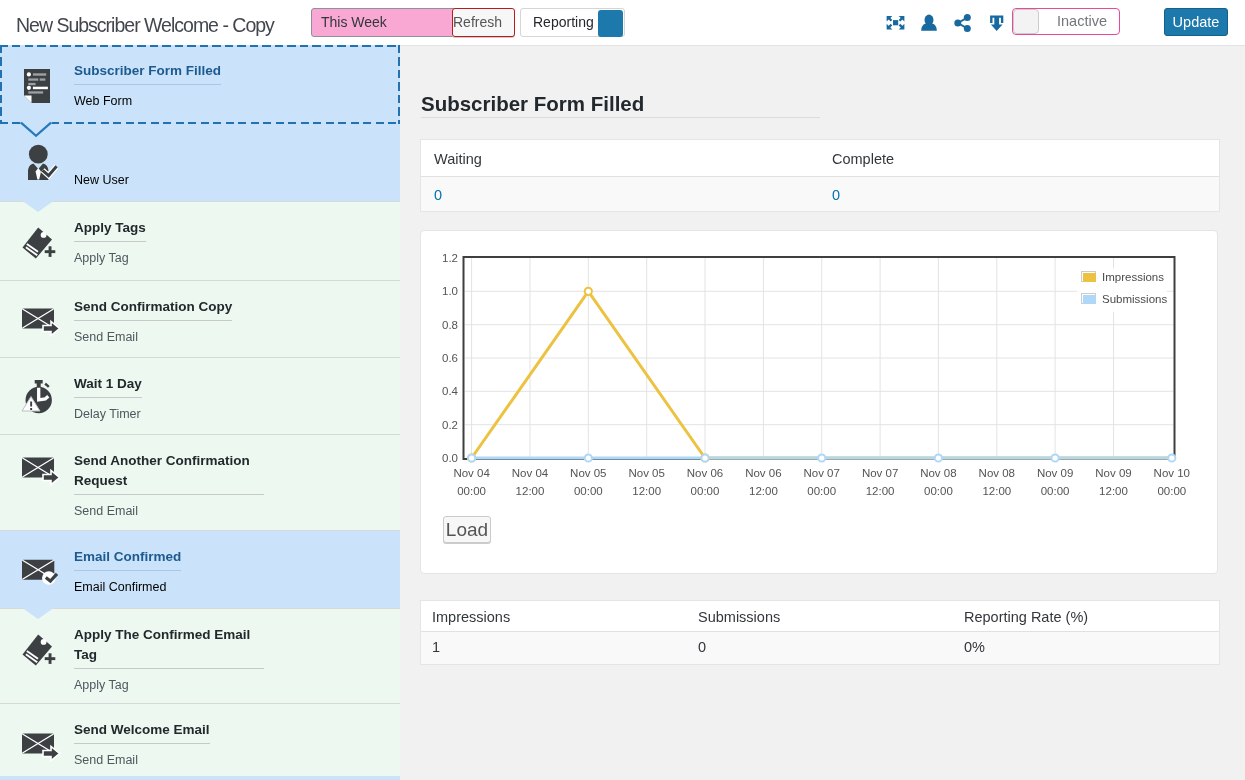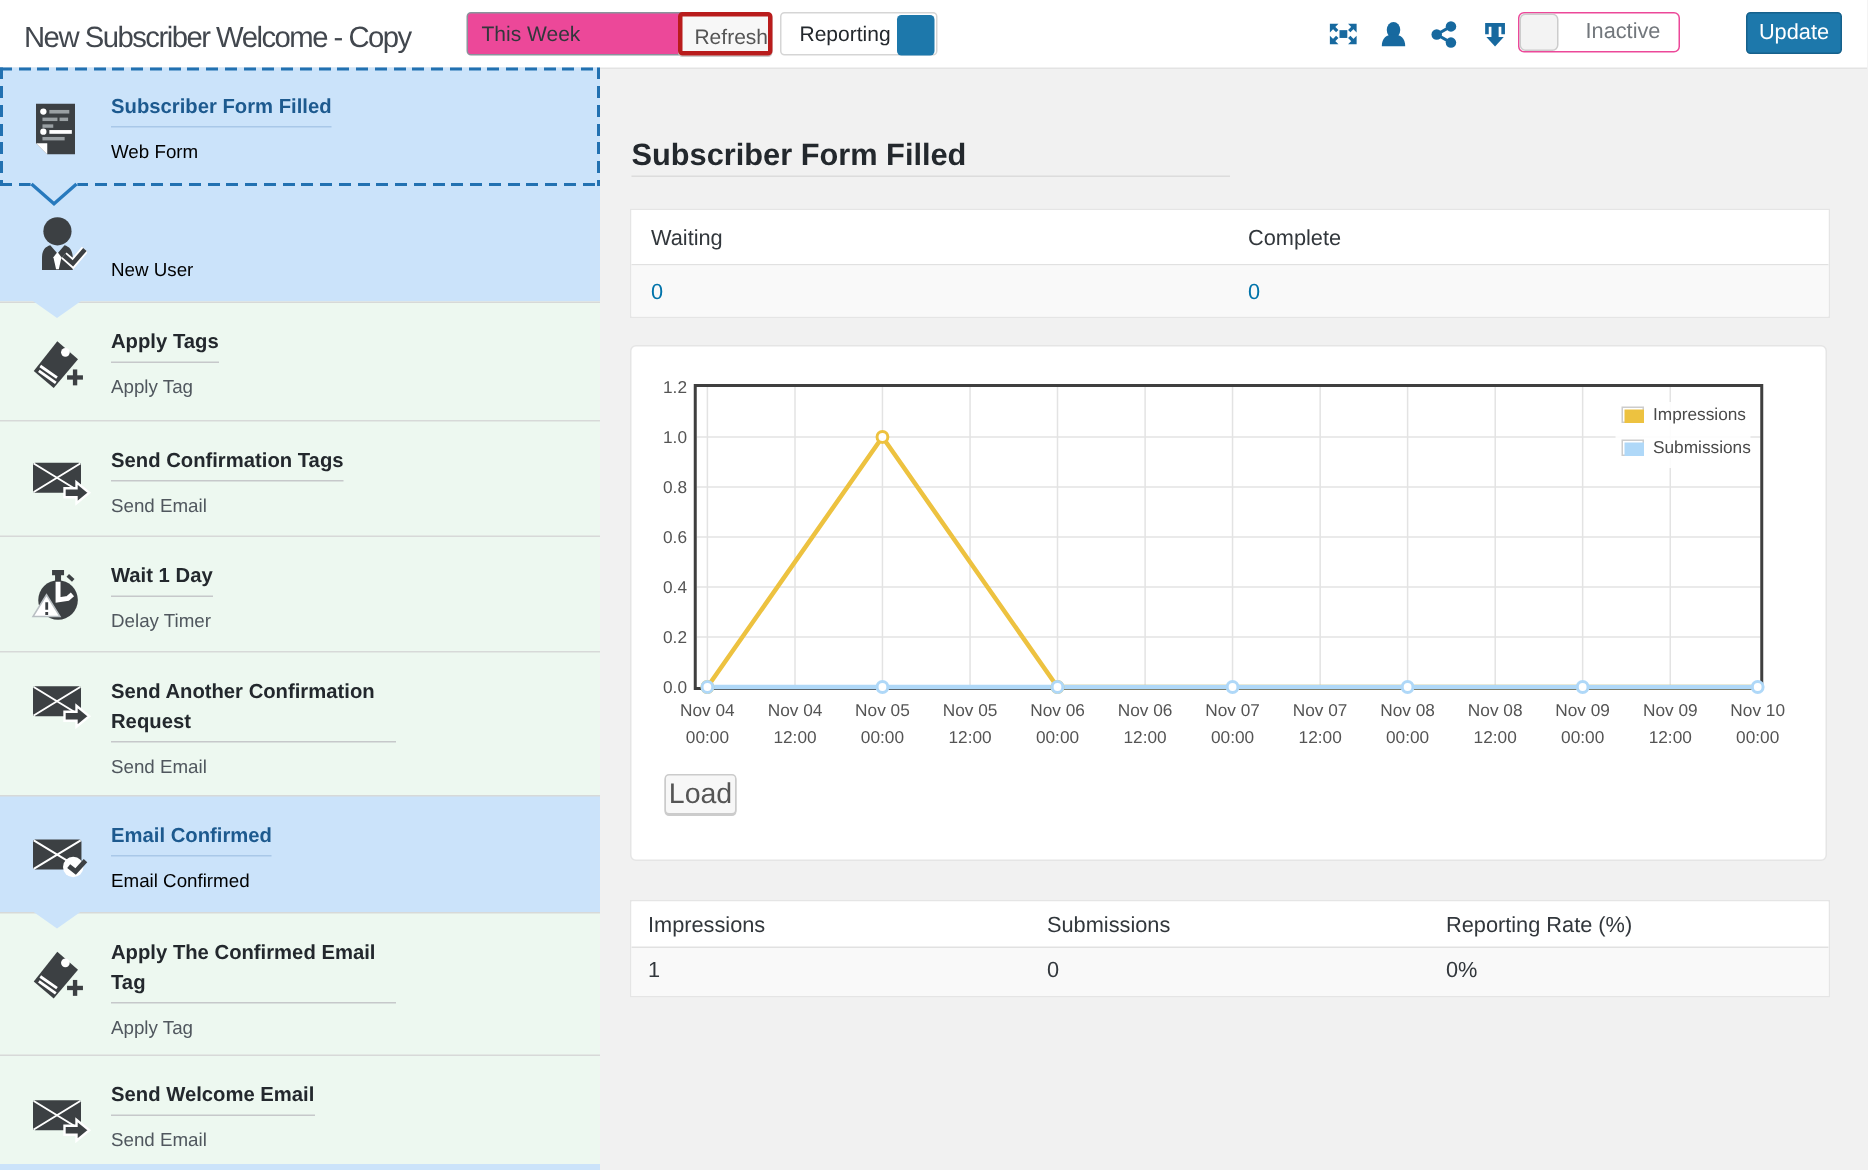--- a/index.html
+++ b/index.html
@@ -3,23 +3,23 @@
 <meta charset="utf-8">
 <style>
   * { margin:0; padding:0; box-sizing:border-box; }
   html,body { width:1245px; height:780px; overflow:hidden; }
   body { font-family:"Liberation Sans", sans-serif; background:#f1f1f1; position:relative; }
   .abs { position:absolute; }
 
   
   #header { position:absolute; left:0; top:0; width:1245px; height:46px; background:#fff; border-bottom:1px solid #e3e3e3; }
   #title { position:absolute; left:16px; top:3px; line-height:44px; font-size:19.5px; letter-spacing:-1px; color:#42474e; }
-  #sel { position:absolute; left:311px; top:8px; width:160px; height:29px; background:#ec4899; border:1px solid #8a939c; border-radius:3px; font-size:14px; color:#32373c; line-height:27px; padding-left:9px; }
+  #sel { position:absolute; left:311px; top:8px; width:160px; height:29px; background:#f9a8d4; border:1px solid #8a939c; border-radius:3px; font-size:14px; color:#32373c; line-height:27px; padding-left:9px; }
   #sel .arr { position:absolute; right:8px; top:11px; width:0; height:0; border-left:4.5px solid transparent; border-right:4.5px solid transparent; border-top:6.5px solid #3c434a; }
-  #refresh { position:absolute; left:452px; top:8px; width:63px; height:29px; background:#f7f7f7; border:3px solid #b91c1c; border-radius:3px; font-size:14px; color:#555; text-align:right; line-height:27px; box-shadow:0 1px 0 #ccc; }
+  #refresh { position:absolute; left:452px; top:8px; width:63px; height:29px; background:#f7f7f7; border:1px solid #b91c1c; border-radius:3px; font-size:14px; color:#555; text-align:left; line-height:27px; box-shadow:0 1px 0 #ccc; }
   #reporting { position:absolute; left:520px; top:8px; width:105px; height:29px; background:#fff; border:1px solid #d5d5d5; border-radius:3px; }
   #reporting .lab { position:absolute; left:12px; top:0; line-height:27px; font-size:14px; color:#23282d; }
   #reporting .knob { position:absolute; right:1px; top:1px; width:25px; height:27px; background:#1d78ab; border-radius:3px; }
   #inactive { position:absolute; left:1012px; top:8px; width:108px; height:27px; background:#fff; border:1px solid #ec4899; border-radius:4px; }
   #inactive .knob { position:absolute; left:0px; top:0px; width:26px; height:25px; background:#f3f3f3; border:1px solid #ccc; border-radius:4px; }
   #inactive .lab { position:absolute; left:32px; right:0; top:0; line-height:25px; font-size:14.5px; color:#72777c; text-align:center; }
   #update { position:absolute; left:1164px; top:8px; width:64px; height:28px; background:#1d78ab; border:1px solid #16618c; border-radius:3px; color:#fff; font-size:14.5px; text-align:center; line-height:26px; }
 
   
   .step { position:absolute; left:0; width:400px; }
@@ -100,21 +100,21 @@
     <div class="ssub sub1">Web Form</div>
 </div>
 <div class="step blue" id="st2" style="top:124px;height:77px;">
     <div class="ssub sub1">New User</div>
 </div>
 <div class="step green sep" id="st3" style="top:201px;height:79px;">
   <div class="stitle">Apply Tags</div>
     <div class="ssub sub1">Apply Tag</div>
 </div>
 <div class="step green sep" id="st4" style="top:280px;height:77px;">
-  <div class="stitle">Send Confirmation Tags</div>
+  <div class="stitle">Send Confirmation Copy</div>
     <div class="ssub sub1">Send Email</div>
 </div>
 <div class="step green sep" id="st5" style="top:357px;height:77px;">
   <div class="stitle">Wait 1 Day</div>
     <div class="ssub sub1">Delay Timer</div>
 </div>
 <div class="step green sep" id="st6" style="top:434px;height:96px;">
   <div class="stitle">Send Another Confirmation Request</div>
     <div class="ssub sub2">Send Email</div>
 </div>

